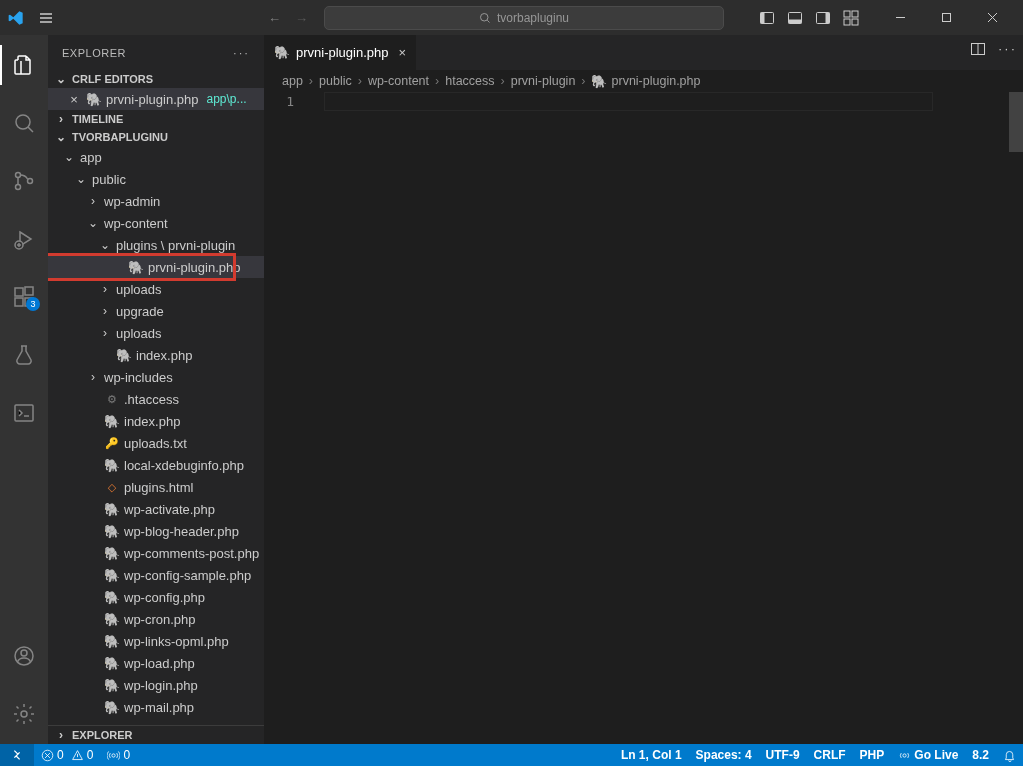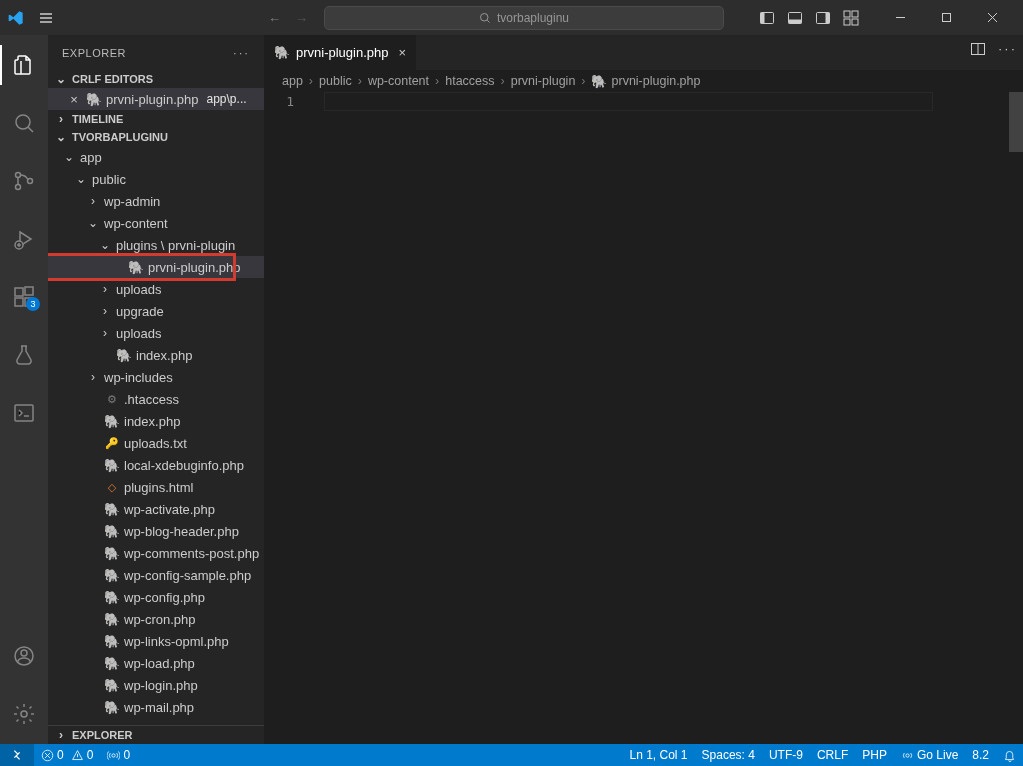--- a/index.html
+++ b/index.html
@@ -46,21 +46,21 @@
   .side-title{height:35px;display:flex;align-items:center;justify-content:space-between;padding:0 14px;font-size:11px;color:#bbbbbb;letter-spacing:.5px;}
   .section-hdr{display:flex;align-items:center;gap:4px;padding:2px 6px;font-size:11px;font-weight:600;cursor:pointer;color:#ccc;}
   .section-hdr .chev{font-size:12px;width:14px;display:inline-block;text-align:center;}
   .tree{flex:1;overflow:hidden;font-size:13px;}
   .row{display:flex;align-items:center;height:22px;gap:4px;cursor:pointer;white-space:nowrap;color:#ccc;}
   .row.active{background:#37373d;}
   .ficon{width:16px;height:16px;display:inline-flex;align-items:center;justify-content:center;font-size:11px;flex-shrink:0;}
   .chev2{width:14px;text-align:center;font-size:12px;color:#ccc;flex-shrink:0;}
   .ind{display:inline-block;flex-shrink:0;}
   .ell{overflow:hidden;text-overflow:ellipsis;}
-  .dim{color:#e5e5e5;font-size:12px;}
+  .dim{color:#5eead4;font-size:12px;}
   .highlight-box{position:relative;}
   .highlight-box::after{content:"";position:absolute;left:-3px;right:28px;top:-3px;bottom:-3px;border:3px solid #d23b2f;pointer-events:none;}
   
   .editor{flex:1;background:var(--bg);display:flex;flex-direction:column;min-height:0;position:relative;}
   .tabs{height:35px;background:#252526;display:flex;}
   .tab{display:flex;align-items:center;gap:6px;padding:0 10px;background:var(--bg);color:#fff;border-right:1px solid #252526;font-size:13px;}
   .tab .close{color:#ccc;cursor:pointer;margin-left:4px;}
   .editor-actions{position:absolute;right:6px;top:6px;display:flex;gap:12px;color:var(--text);}
   .breadcrumbs{height:22px;display:flex;align-items:center;gap:4px;padding:0 18px;color:#a0a0a0;font-size:12.5px;}
   .bc-sep{color:#777;margin:0 2px;}
@@ -68,21 +68,21 @@
   .lineno{width:48px;text-align:right;padding-right:18px;color:#858585;font-family:Consolas,monospace;font-size:13px;}
   .code-area{flex:1;position:relative;}
   .cursor-line-hl{position:absolute;left:60px;right:90px;top:0;height:19px;border:1px solid #282828;}
   .scrollbar-v{position:absolute;right:0;top:0;width:14px;height:100%;background:#1e1e1e;}
   .scrollbar-v .thumb{width:14px;height:60px;background:#424242;}
   
   .statusbar{height:22px;background:var(--status);display:flex;align-items:center;color:#fff;font-size:12px;}
   .sb-left{display:flex;align-items:center;height:100%;}
   .sb-remote{background:#0063a6;width:34px;height:100%;display:flex;align-items:center;justify-content:center;}
   .sb-item{padding:0 7px;display:flex;align-items:center;gap:3px;cursor:pointer;}
-  .sb-right{margin-left:auto;display:flex;align-items:center;}
+  .sb-right{margin-left:auto;display:flex;align-items:center;font-weight:bold;}
   svg{display:block;}
   .php-ico{color:#b064c9;font-size:13px;}
 </style>
 </head>
 <body>
 
 <div class="window">
 
   <div class="titlebar">
     <span>

